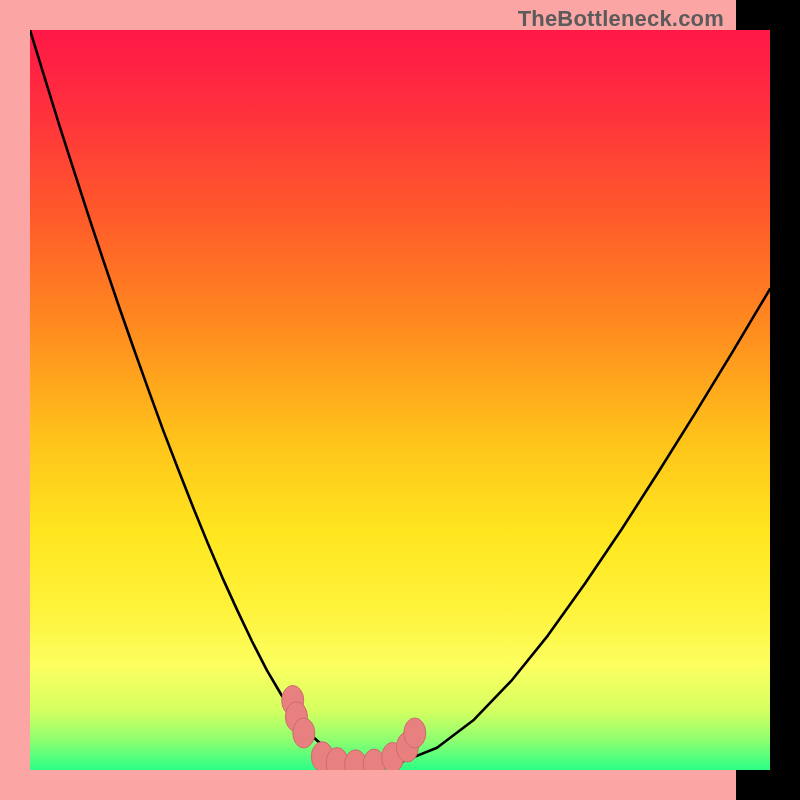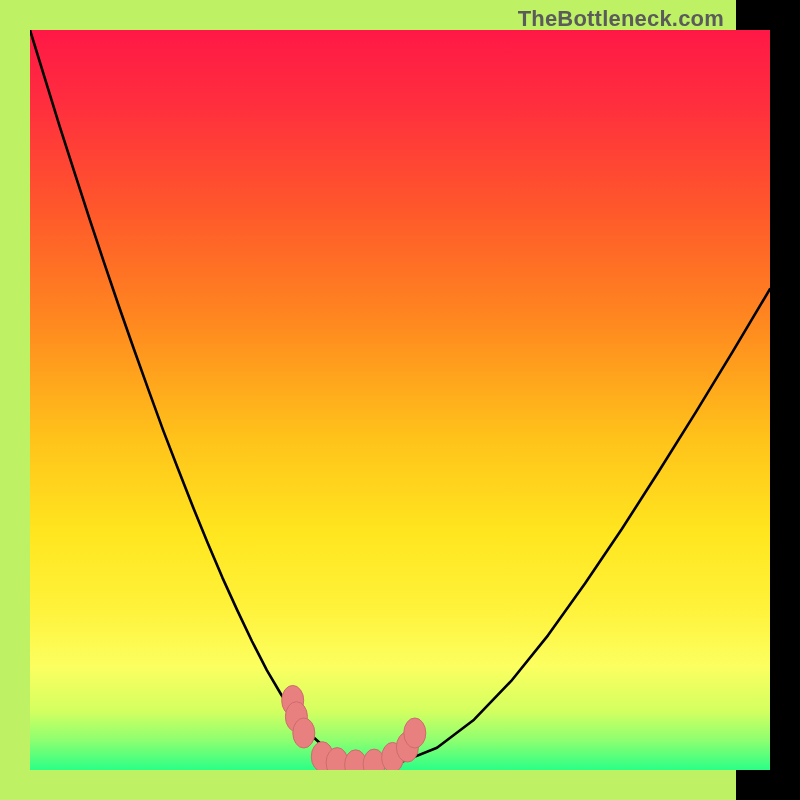--- a/index.html
+++ b/index.html
@@ -10,21 +10,21 @@
     background: #000;
     overflow: hidden;
     font-family: Arial, Helvetica, sans-serif;
   }
   .frame {
     position: absolute;
     left: 0;
     top: 0;
     width: 736px;
     height: 800px;
-    background: #bef264;
+    background: #fca5a5;
   }
   .plot-area {
     position: absolute;
     left: 30px;
     top: 30px;
     width: 740px;
     height: 740px;
     overflow: hidden;
   }
   .gradient {

